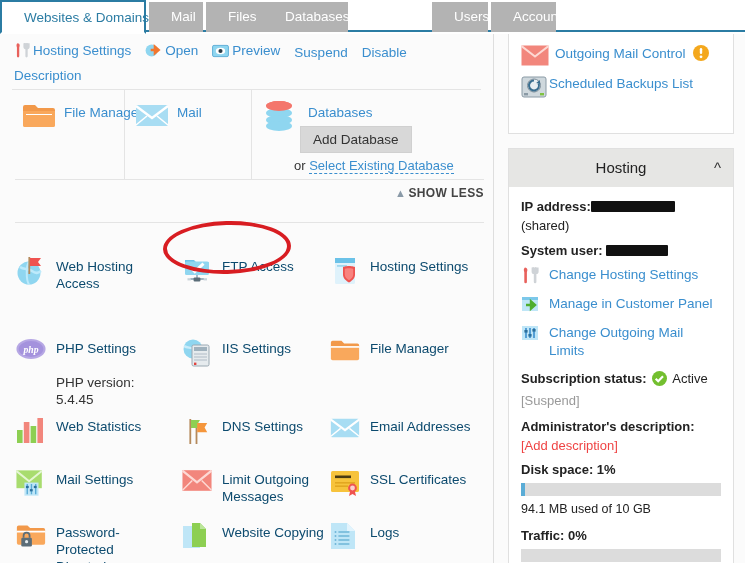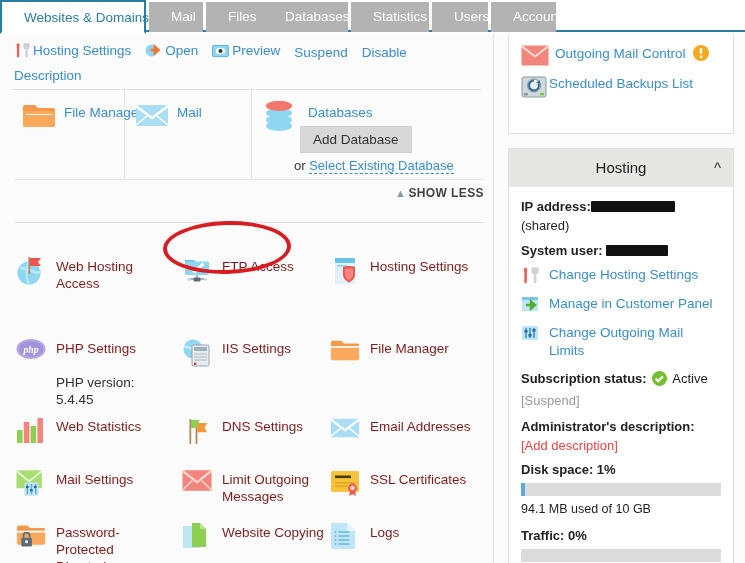--- a/index.html
+++ b/index.html
@@ -109,21 +109,21 @@
     cursor: pointer;
   }
   #showless .caret { color: #8a9aa8; font-size: 11px; margin-right: 2px; }
 
   
   #grid { position: absolute; left: 12px; top: 182px; width: 470px; }
   .gitem { position: absolute; }
   .gicon { position: absolute; left: 0; top: 0; }
   .glabel {
     position: absolute; left: 40px; top: 2px; width: 105px;
-    color: #7f1d1d; font-size: 13.5px; line-height: 17px;
+    color: #0c4a6e; font-size: 13.5px; line-height: 17px;
   }
   .gsub {
     position: absolute; left: 40px; top: 36px; width: 110px;
     color: #333; font-size: 13.5px; line-height: 17px;
   }
 
   
   #right {
     position: absolute; left: 494px; top: 34px; width: 251px; height: 529px;
     background: #fbfbfb;
@@ -189,21 +189,20 @@
   }
 </style>
 </head>
 <body>
 
 <div id="tabbar">
     <div class="tab active" style="left: 0px; width: 146px;">Websites &amp; Domains</div>
     <div class="tab" style="left: 149px; width: 54px;">Mail</div>
     <div class="tab" style="left: 206px; width: 64px;">Files</div>
     <div class="tab" style="left: 263px; width: 85px;">Databases</div>
-    <div class="tab" style="left: 351px; width: 78px;">Statistics</div>
     <div class="tab" style="left: 432px; width: 56px;">Users</div>
     <div class="tab" style="left: 491px; width: 65px;">Account</div>
   </div>
 
 <div id="left">
 
   <div id="actions"><span class="act"><span class="ic"><svg width="16" height="16" viewBox="0 0 18 18">
             <path d="M4 1.5c1.4 0 2.4 1 2.4 2.4 0 1-.5 1.7-.5 2.4V16a1.3 1.3 0 01-2.6 0V6.3c0-.7-.5-1.4-.5-2.4 0-1.4 1-2.4 1.2-2.4z" fill="#e8615c"></path>
             <path d="M12.2 1.4v5.2M14.6 1.4v5.2" stroke="#b9bcc0" stroke-width="1.5"></path>
             <path d="M10.6 1.4v4.3c0 1.3 1 2.3 2.2 2.4V16a1.3 1.3 0 002.6 0V8.1c1.2-.1 2.2-1.1 2.2-2.4V1.4" fill="#cfd3d7"></path>

